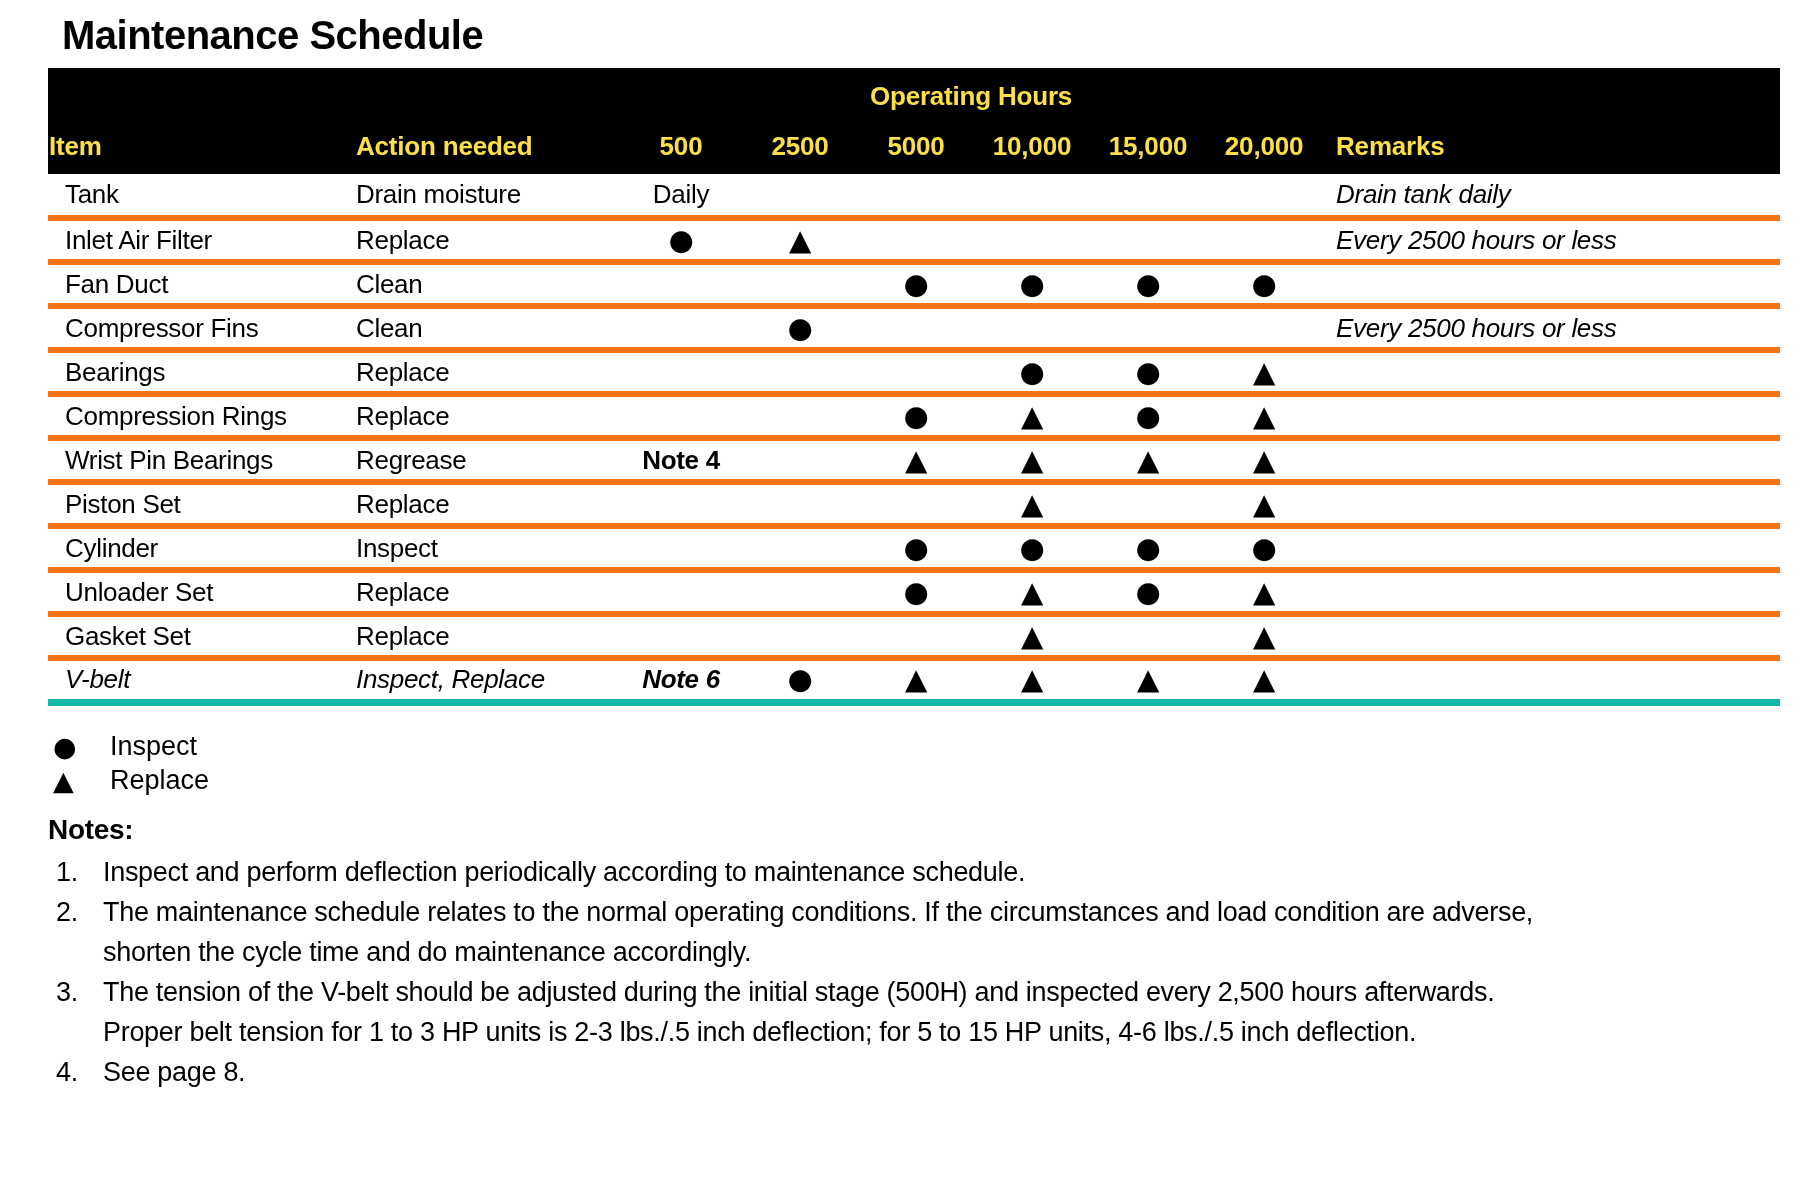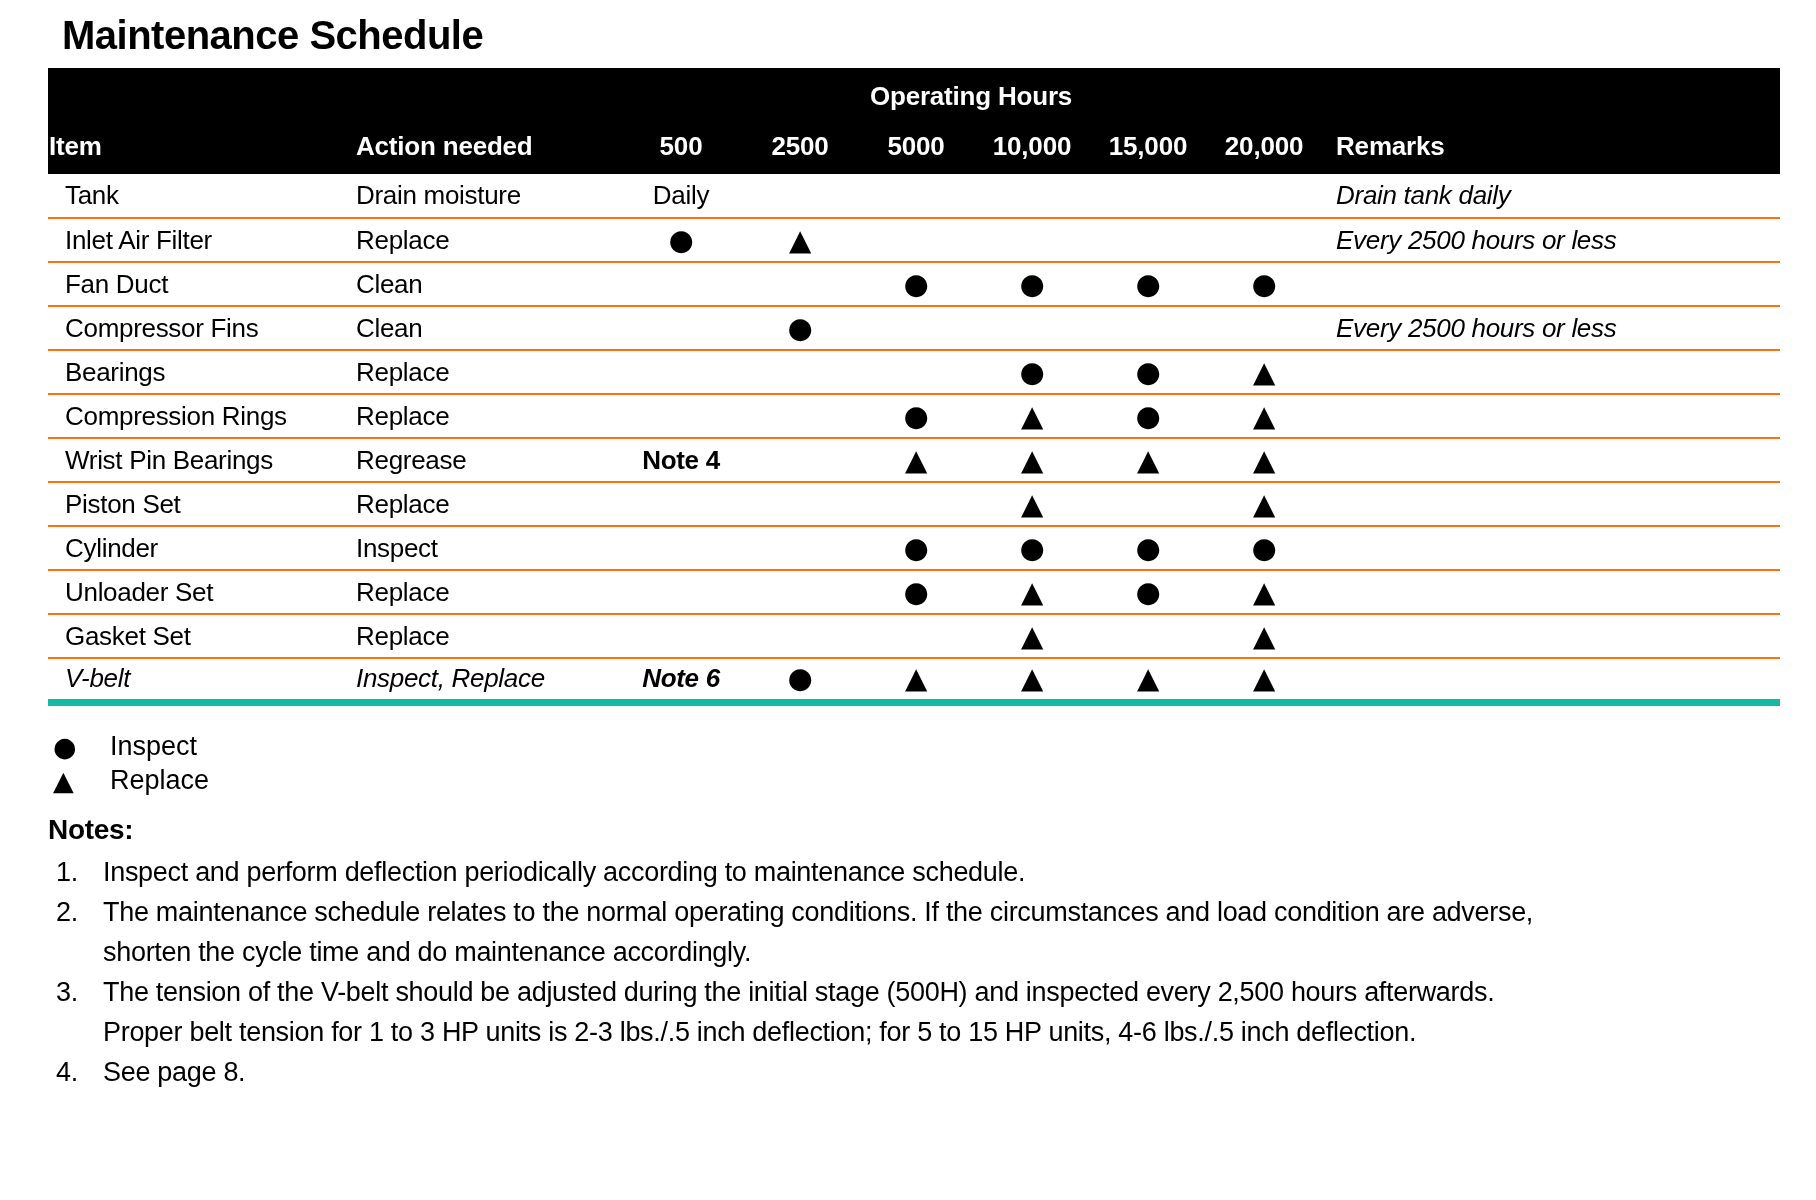--- a/index.html
+++ b/index.html
@@ -27,32 +27,32 @@
     table-layout: fixed;
     width: 1732px;
   }
   table.schedule col.w-item    { width: 307px; }
   table.schedule col.w-action  { width: 265px; }
   table.schedule col.w-h0      { width: 122px; }
   table.schedule col.w-h       { width: 116px; }
   table.schedule col.w-remarks { width: 458px; }
   thead th {
     background: #000;
-    color: #ffffff;
+    color: #fde047;
     font-size: 26px;
     font-weight: bold;
     letter-spacing: -0.2px;
   }
   thead tr.gh-row th { height: 48px; vertical-align: middle; padding-top: 10px; }
   thead tr.cols-row th { height: 58px; vertical-align: bottom; padding-bottom: 12px; }
   th.left { text-align: left; }
   th.left.pad { }
   th.left.pad2 { padding-left: 14px; }
   th.center, td.c-h { text-align: center; }
-  tbody tr { border-bottom: 2px solid #f97316; }
+  tbody tr { border-bottom: 6px solid #f97316; }
   tbody tr:last-child { border-bottom: 7px solid #14b8a6; font-style: italic; }
   tbody td {
     height: 44px;
     font-size: 26px;
     letter-spacing: -0.3px;
     vertical-align: middle;
     overflow: hidden;
     white-space: nowrap;
   }
   td.c-item { padding-left: 17px; }

